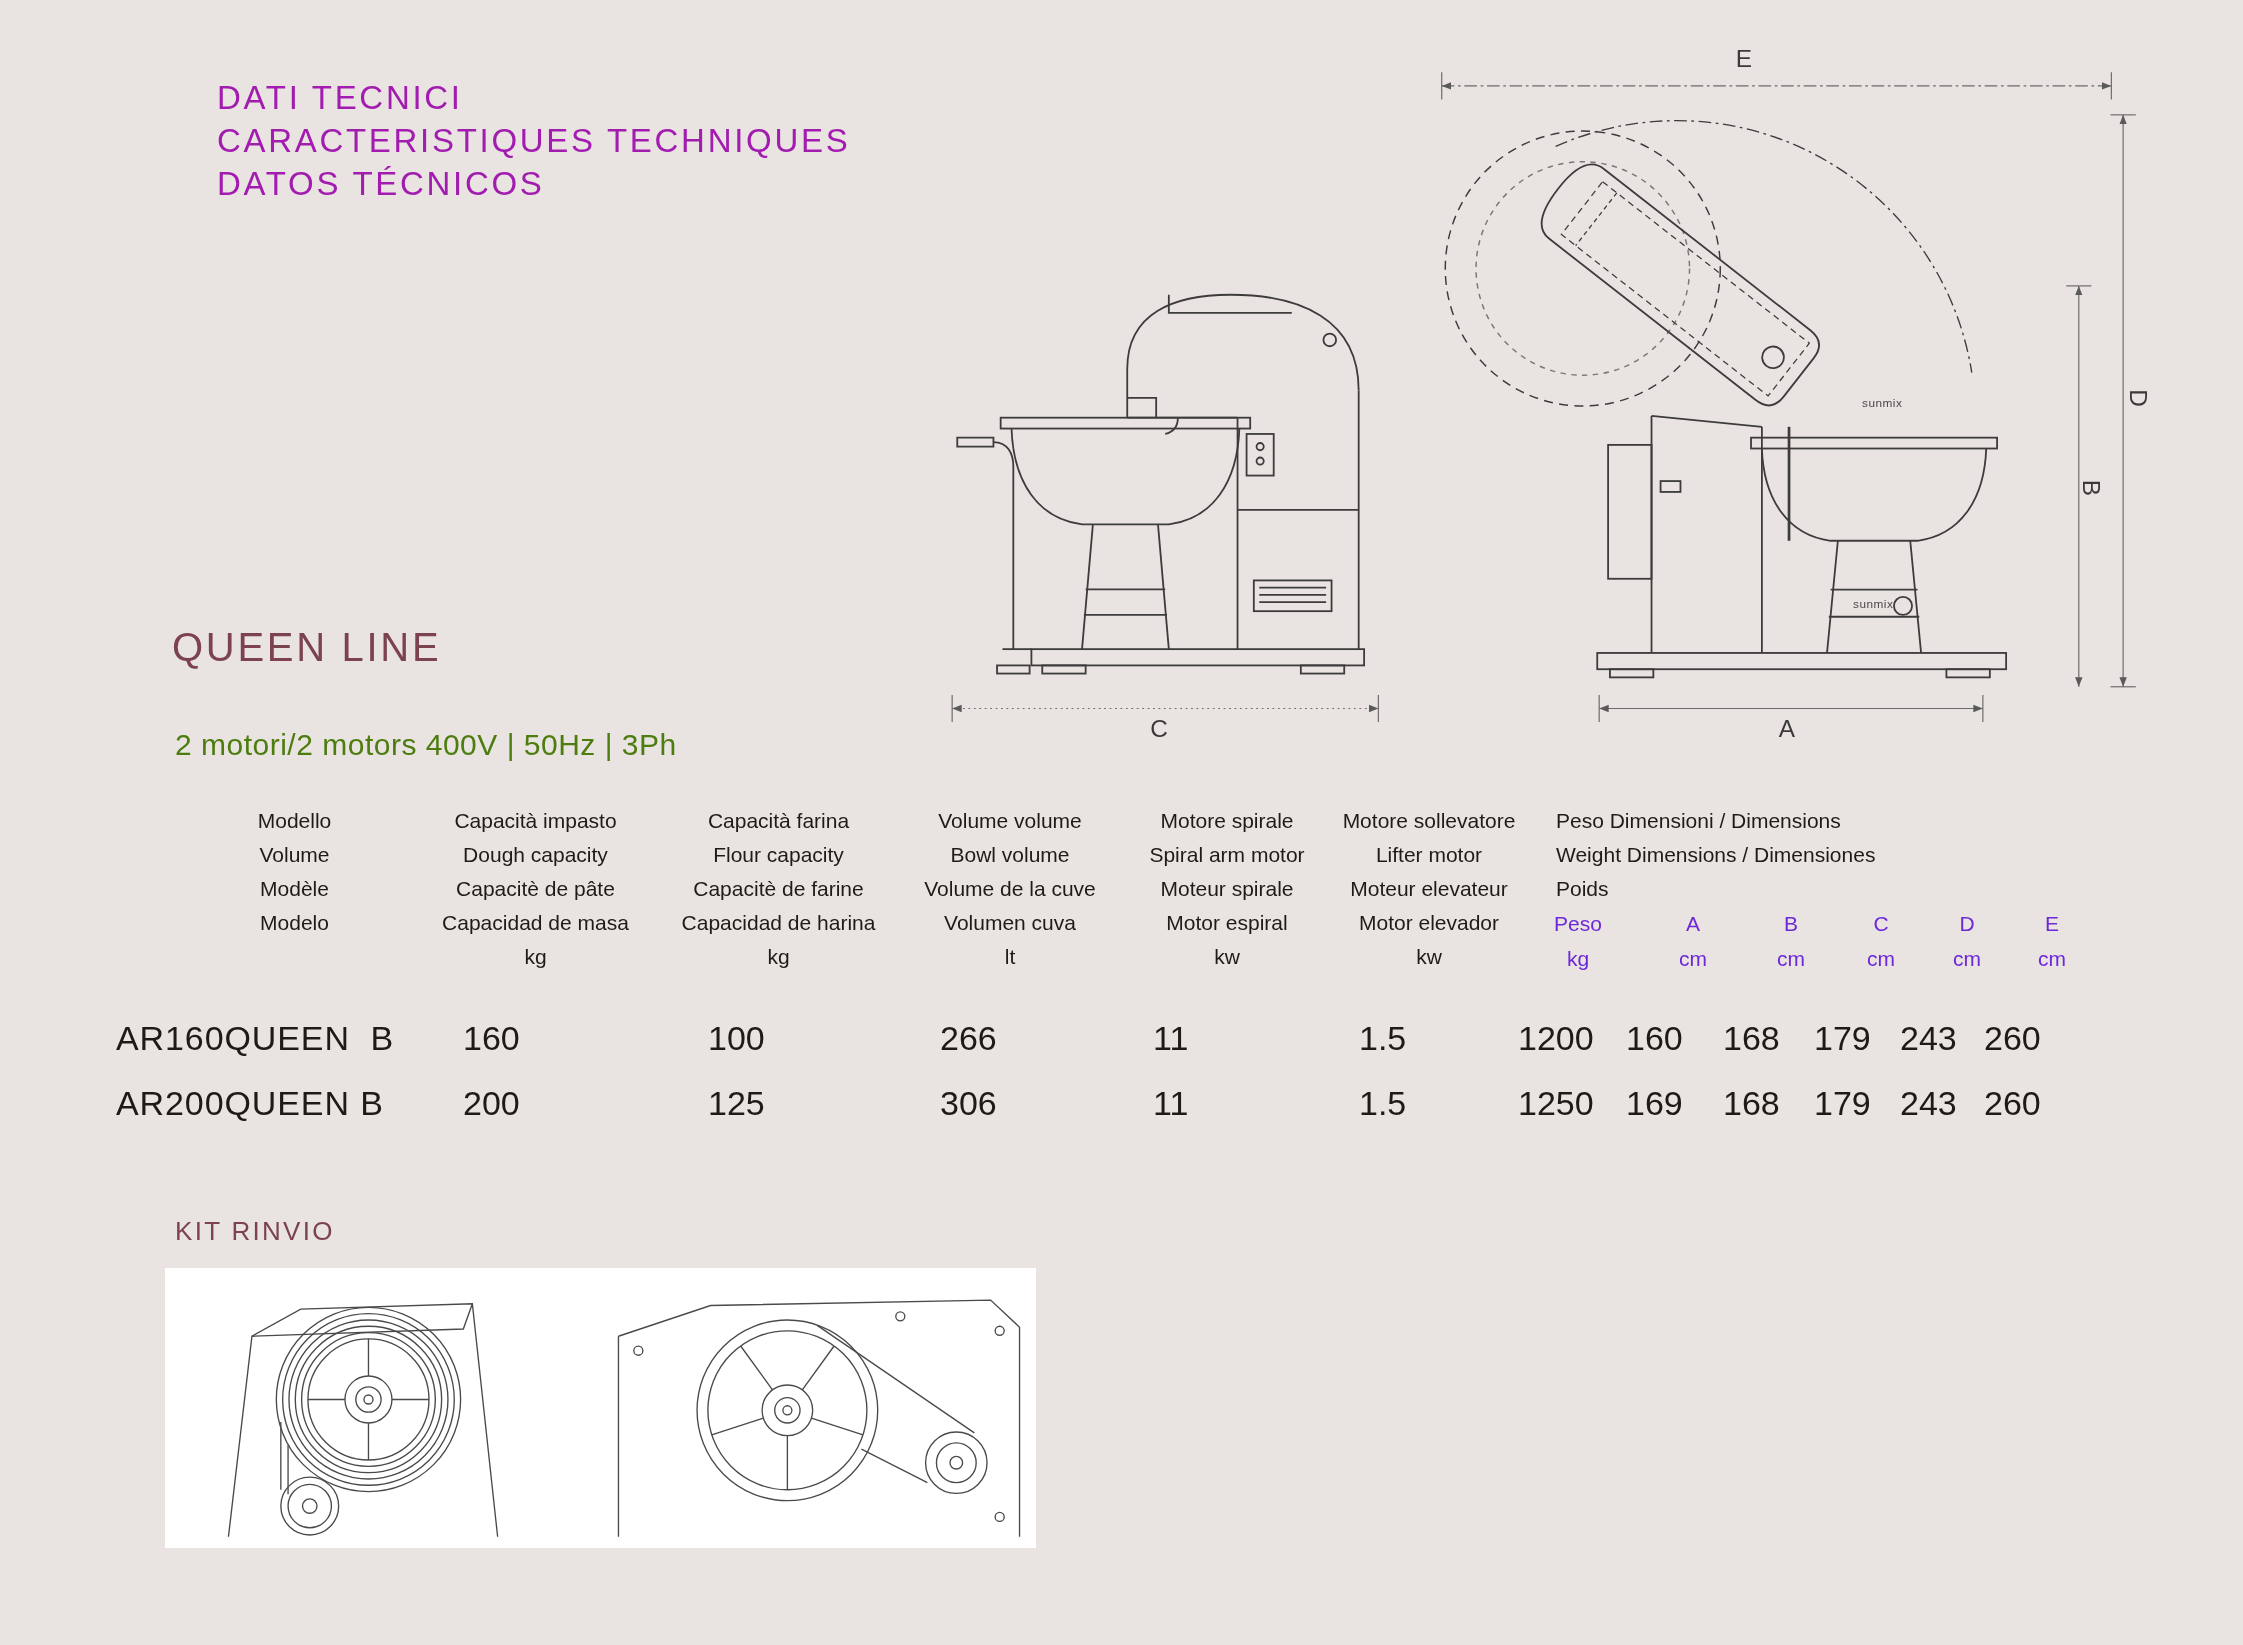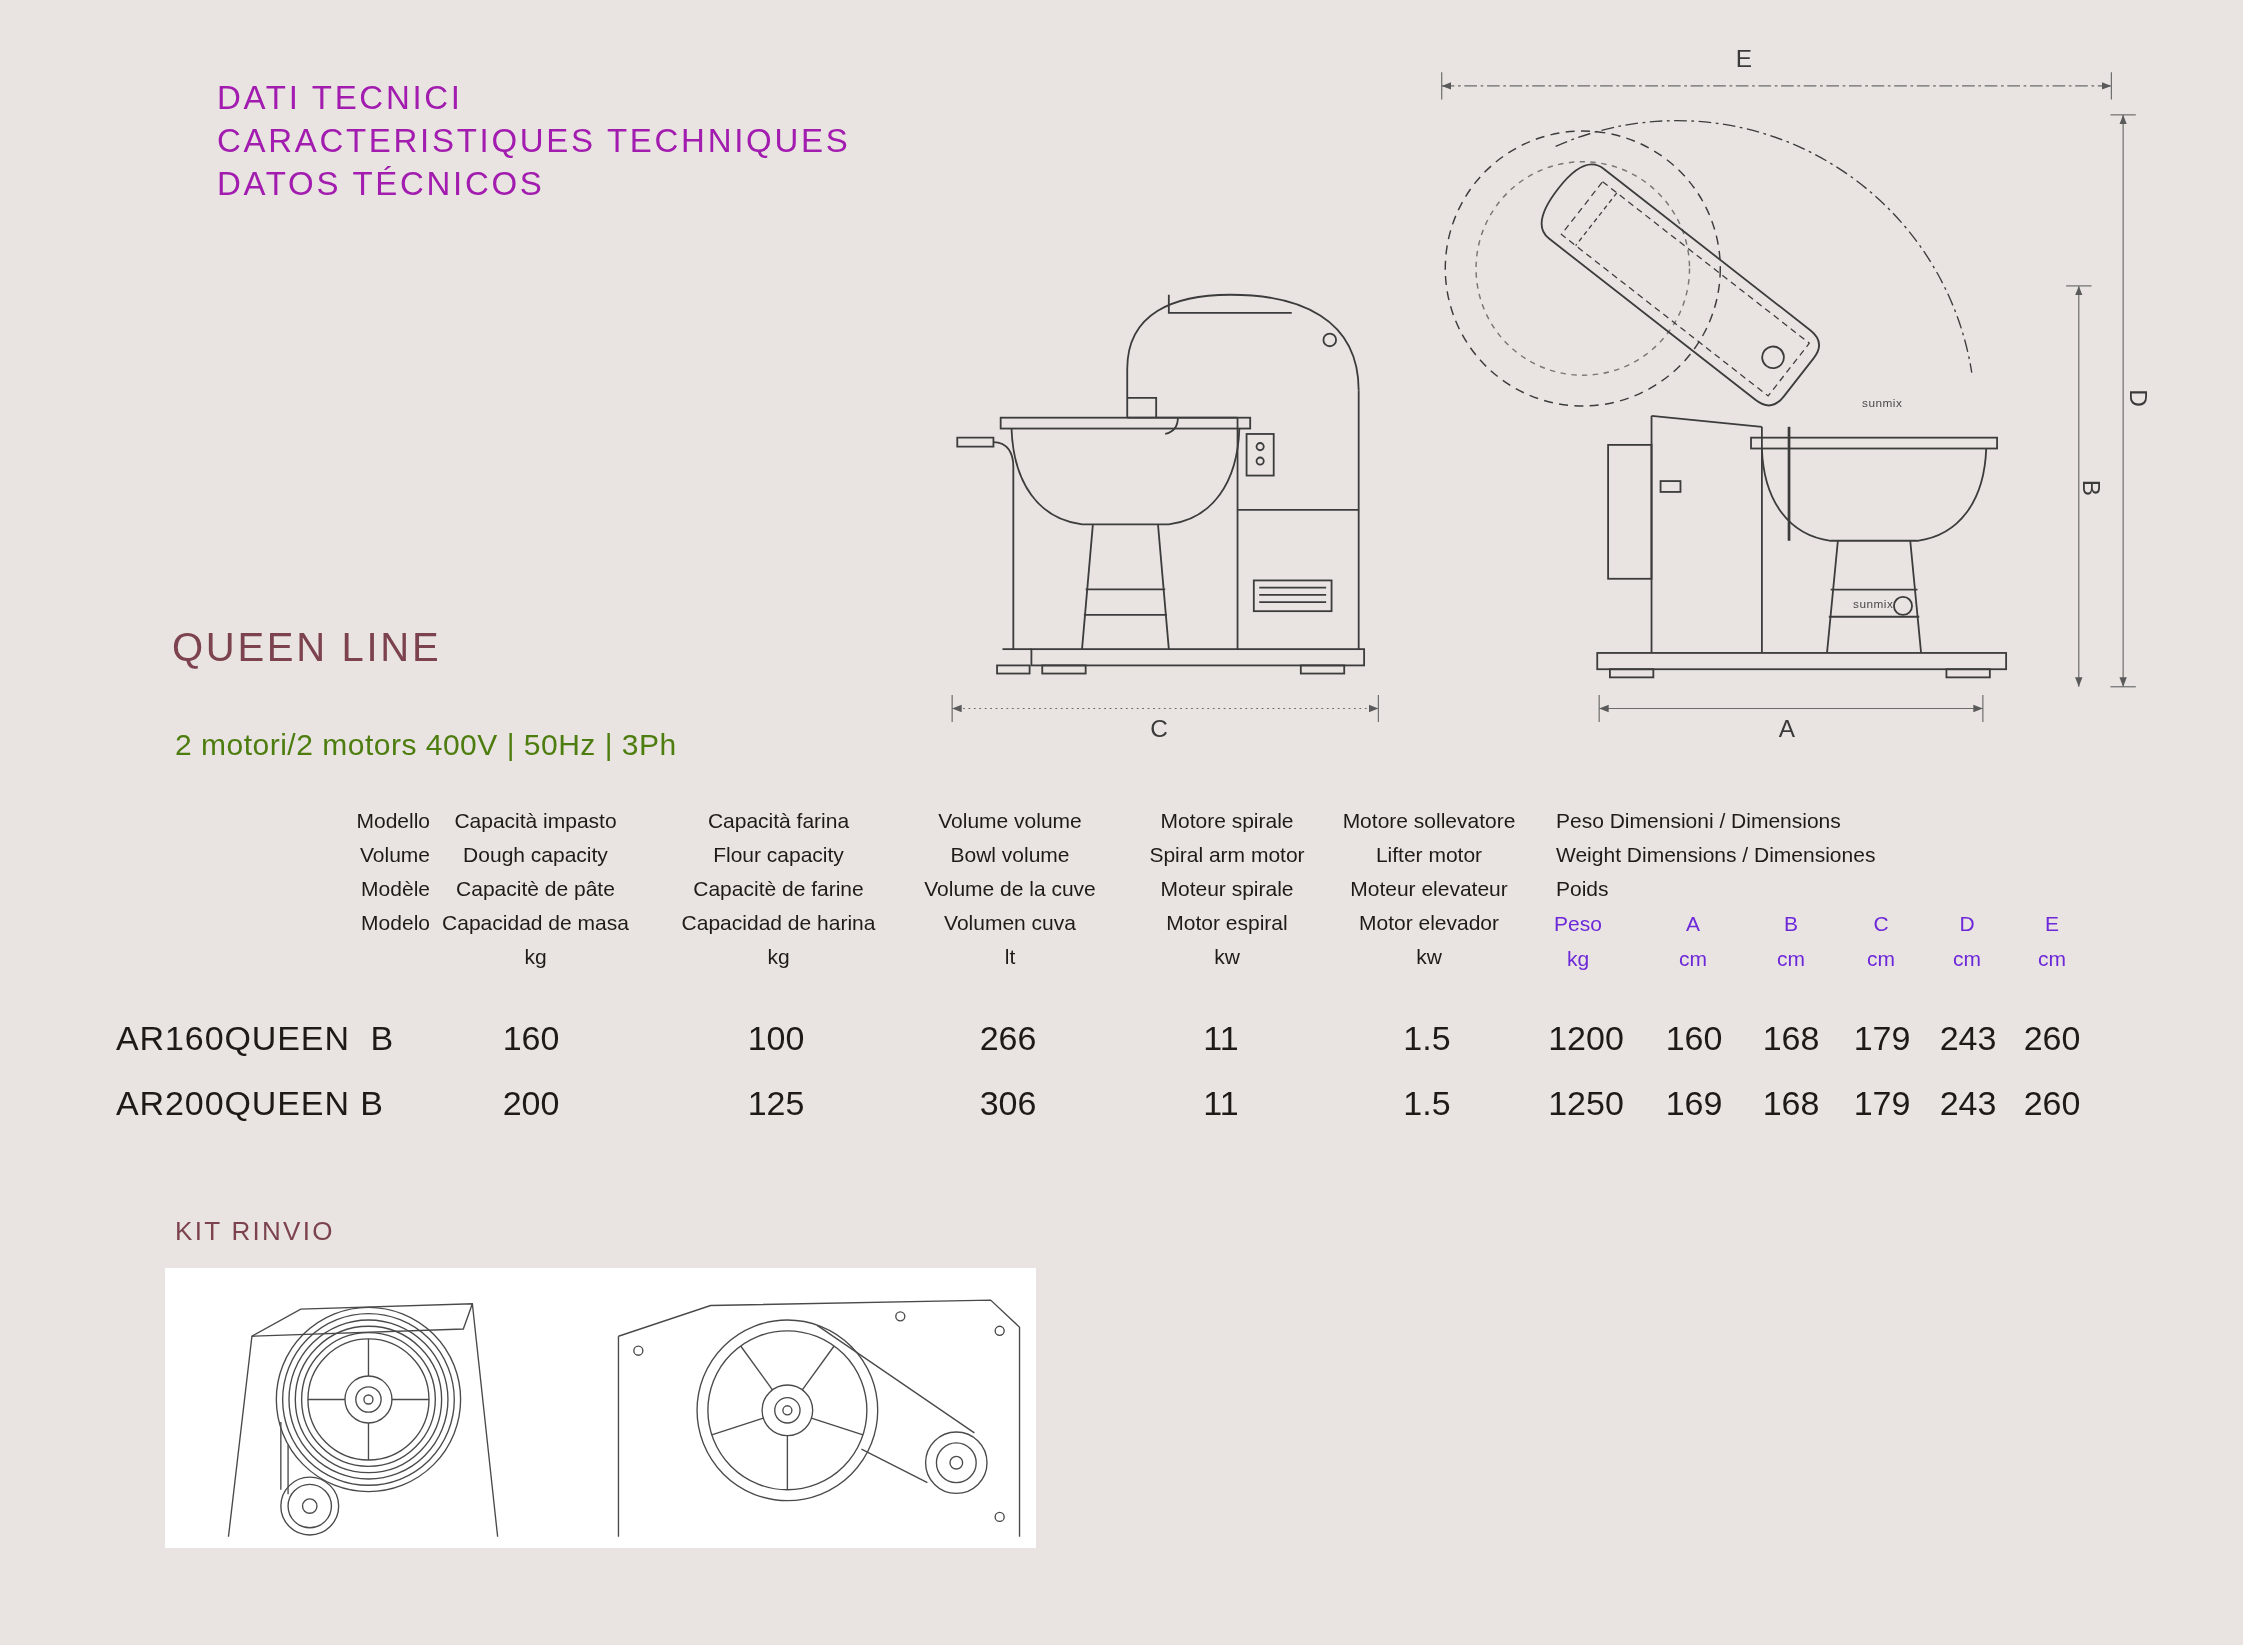--- a/index.html
+++ b/index.html
@@ -9,21 +9,21 @@
 
   .specs-header{position:absolute;left:217px;top:76px;font-size:33px;line-height:43px;
                 letter-spacing:2.7px;color:#a21caf}
   .queen-title{position:absolute;left:172px;top:625px;font-size:40px;letter-spacing:2.7px;color:#7c434e}
   .queen-sub{position:absolute;left:175px;top:728px;font-size:30px;letter-spacing:0.5px;color:#4d7c0f}
 
   .th{position:absolute;font-size:21px;line-height:34px;color:#1e1b18;text-align:center}
   .th div{white-space:nowrap}
   .th-sub{position:absolute;font-size:21px;line-height:34px;color:#6d28d9;text-align:center}
 
-  .cell{position:absolute;font-size:34px;color:#1d1a17;text-align:center;width:136px;white-space:pre}
+  .cell{position:absolute;font-size:34px;color:#1d1a17;width:136px;white-space:pre}
   .cell.model{width:416px;text-align:left;letter-spacing:0.9px}
 
   .kit-title{position:absolute;left:175px;top:1216px;font-size:26px;letter-spacing:2.3px;color:#7c434e}
   .kit-box{position:absolute;left:165px;top:1268px;width:871px;height:280px;background:#ffffff;
            display:flex;align-items:center;justify-content:space-between}
 
   .dim-label{position:absolute;font-size:24.4px;color:#3a3a3a;width:54px;text-align:center}
   .dim-label.rot{transform:rotate(90deg)}
   .brand{position:absolute;font-size:11.8px;letter-spacing:0.5px;color:#4a4a4a}
   svg{display:block}
@@ -150,21 +150,21 @@
       <line x1="1211" y1="738" x2="1211" y2="768"></line>
     </g>
   </svg>
 
   <div class="dim-label" style="left:1717px;top:45px">E</div>
   <div class="dim-label rot" style="left:2111px;top:384px">D</div>
   <div class="dim-label rot" style="left:2064px;top:474px">B</div>
   <div class="dim-label" style="left:1132px;top:715px">C</div>
   <div class="dim-label" style="left:1760px;top:715px">A</div>
 
-  <div class="th" style="left:159px;top:804px;width:271px;text-align:right">
+  <div class="th" style="left:159px;top:804px;width:271px;text-align:center">
     <div>Modello</div>
     <div>Volume</div>
     <div>Modèle</div>
     <div>Modelo</div>
   </div>
 
   <div class="th" style="left:400px;top:804px;width:271px">
     <div>Capacità impasto</div>
     <div>Dough capacity</div>
     <div>Capacitè de pâte</div>

